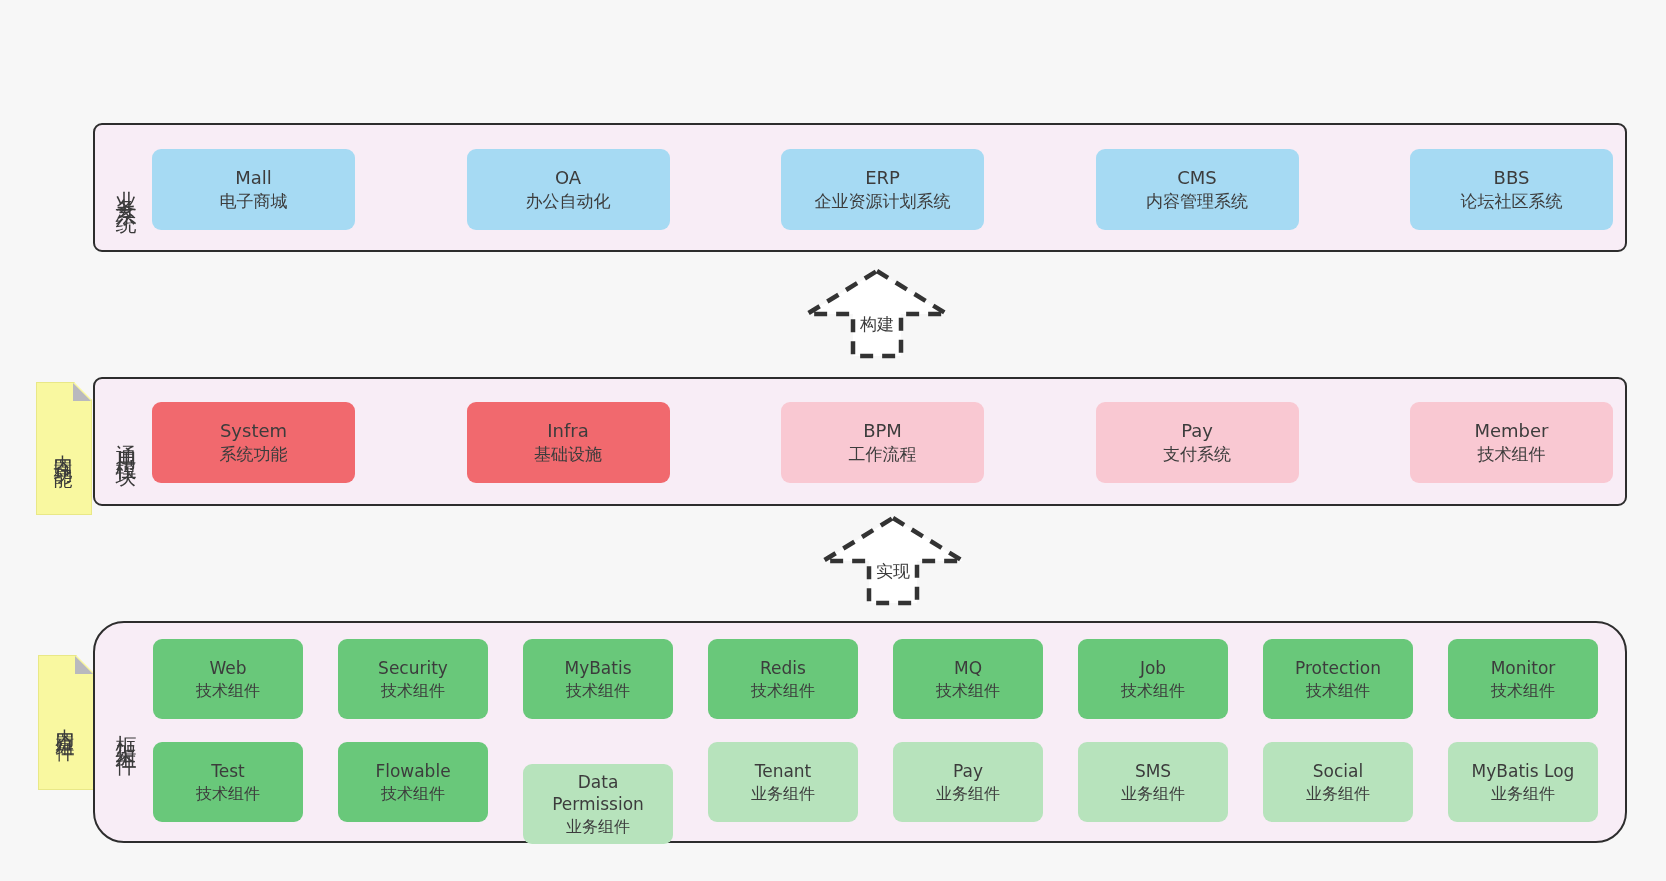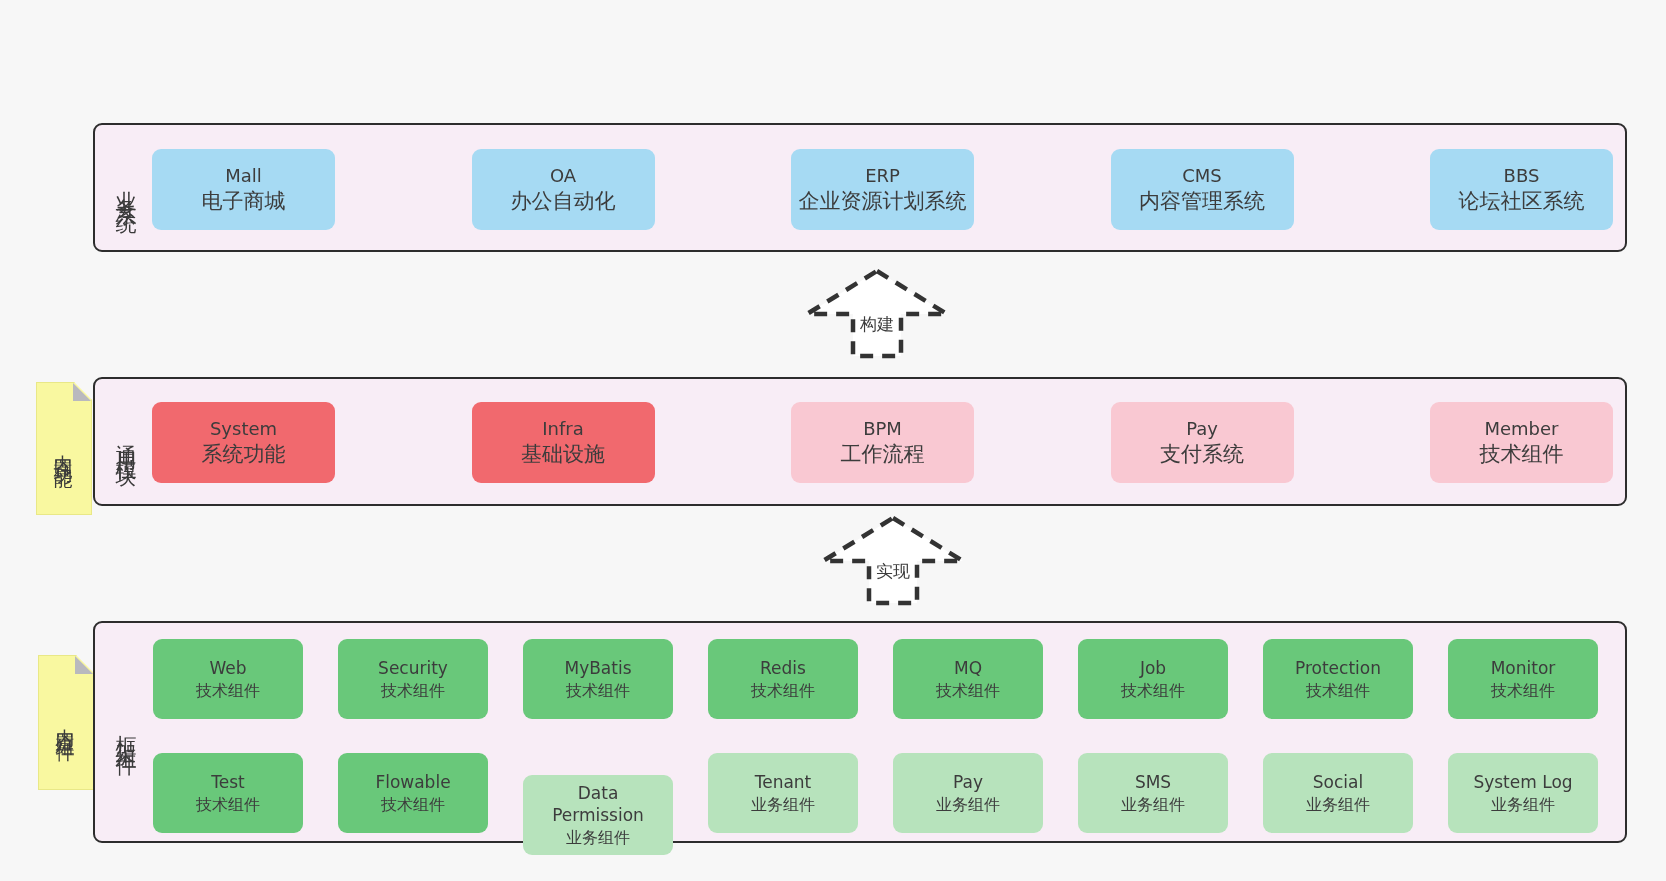--- a/index.html
+++ b/index.html
@@ -6,44 +6,44 @@
   .canvas{
     position:relative;width:1666px;height:881px;background:#f7f7f7;
     font-family:"DejaVu Sans","Liberation Sans",sans-serif;color:#3c3c3c;overflow:hidden;
   }
   .band{
     position:absolute;left:93px;width:1534px;box-sizing:border-box;
     background:#f8edf6;border:2px solid #2d2d2d;border-radius:9px;
   }
   #band-business{top:123px;height:129px;}
   #band-modules{top:377px;height:129px;padding-left:8px;}
-  #band-components{top:621px;height:222px;}
+  #band-components{top:621px;height:222px;border-radius:31px;}
   .band-label{
     position:absolute;left:17px;top:50%;transform:translateY(-50%);
     writing-mode:vertical-rl;text-orientation:upright;
     font-size:21px;letter-spacing:7px;color:#3a3a3a;white-space:nowrap;
   }
   .row{
     position:absolute;left:57px;right:12px;
     display:flex;justify-content:space-between;
   }
   #band-business .row{top:24px;}
   #band-modules .row{top:23px;}
-  .row .box{width:183px;height:81px;}
+  .row .box{width:203px;height:81px;}
   #band-components .row{left:58px;right:27px;}
   #band-components .row-1{top:16px;}
-  #band-components .row-2{top:130px;}
+  #band-components .row-2{top:119px;}
   #band-components .box{width:150px;height:80px;}
   .box{
     box-sizing:border-box;border-radius:9px;
     display:flex;flex-direction:column;justify-content:center;align-items:center;
     text-align:center;line-height:1.32;padding:0 6px;
   }
   .box .en{font-size:18px;}
-  .box .zh{font-size:21px;}
+  .box .zh{font-size:17px;}
   #band-components .box .en{font-size:17px;}
   #band-components .box .zh{font-size:16px;}
   .box.narrow{padding:0 24px;margin-top:22px;}
   .tone-blue{background:#a6daf3;}
   .tone-red{background:#f1696e;}
   .tone-pink{background:#f9c8d2;align-items:center;}
   .tone-green{background:#69c87a;}
   .tone-lightgreen{background:#b7e3bc;}
   .note{
     position:absolute;width:56px;background:#f9f8a0;
@@ -209,19 +209,19 @@
       </div>
       <div class="box tone-lightgreen">
         <div class="en">SMS</div>
         <div class="zh">业务组件</div>
       </div>
       <div class="box tone-lightgreen">
         <div class="en">Social</div>
         <div class="zh">业务组件</div>
       </div>
       <div class="box tone-lightgreen">
-        <div class="en">System Log</div>
+        <div class="en">MyBatis Log</div>
         <div class="zh">业务组件</div>
       </div>
     </div>
   </section>
 
 </div>
 
 </body></html>

